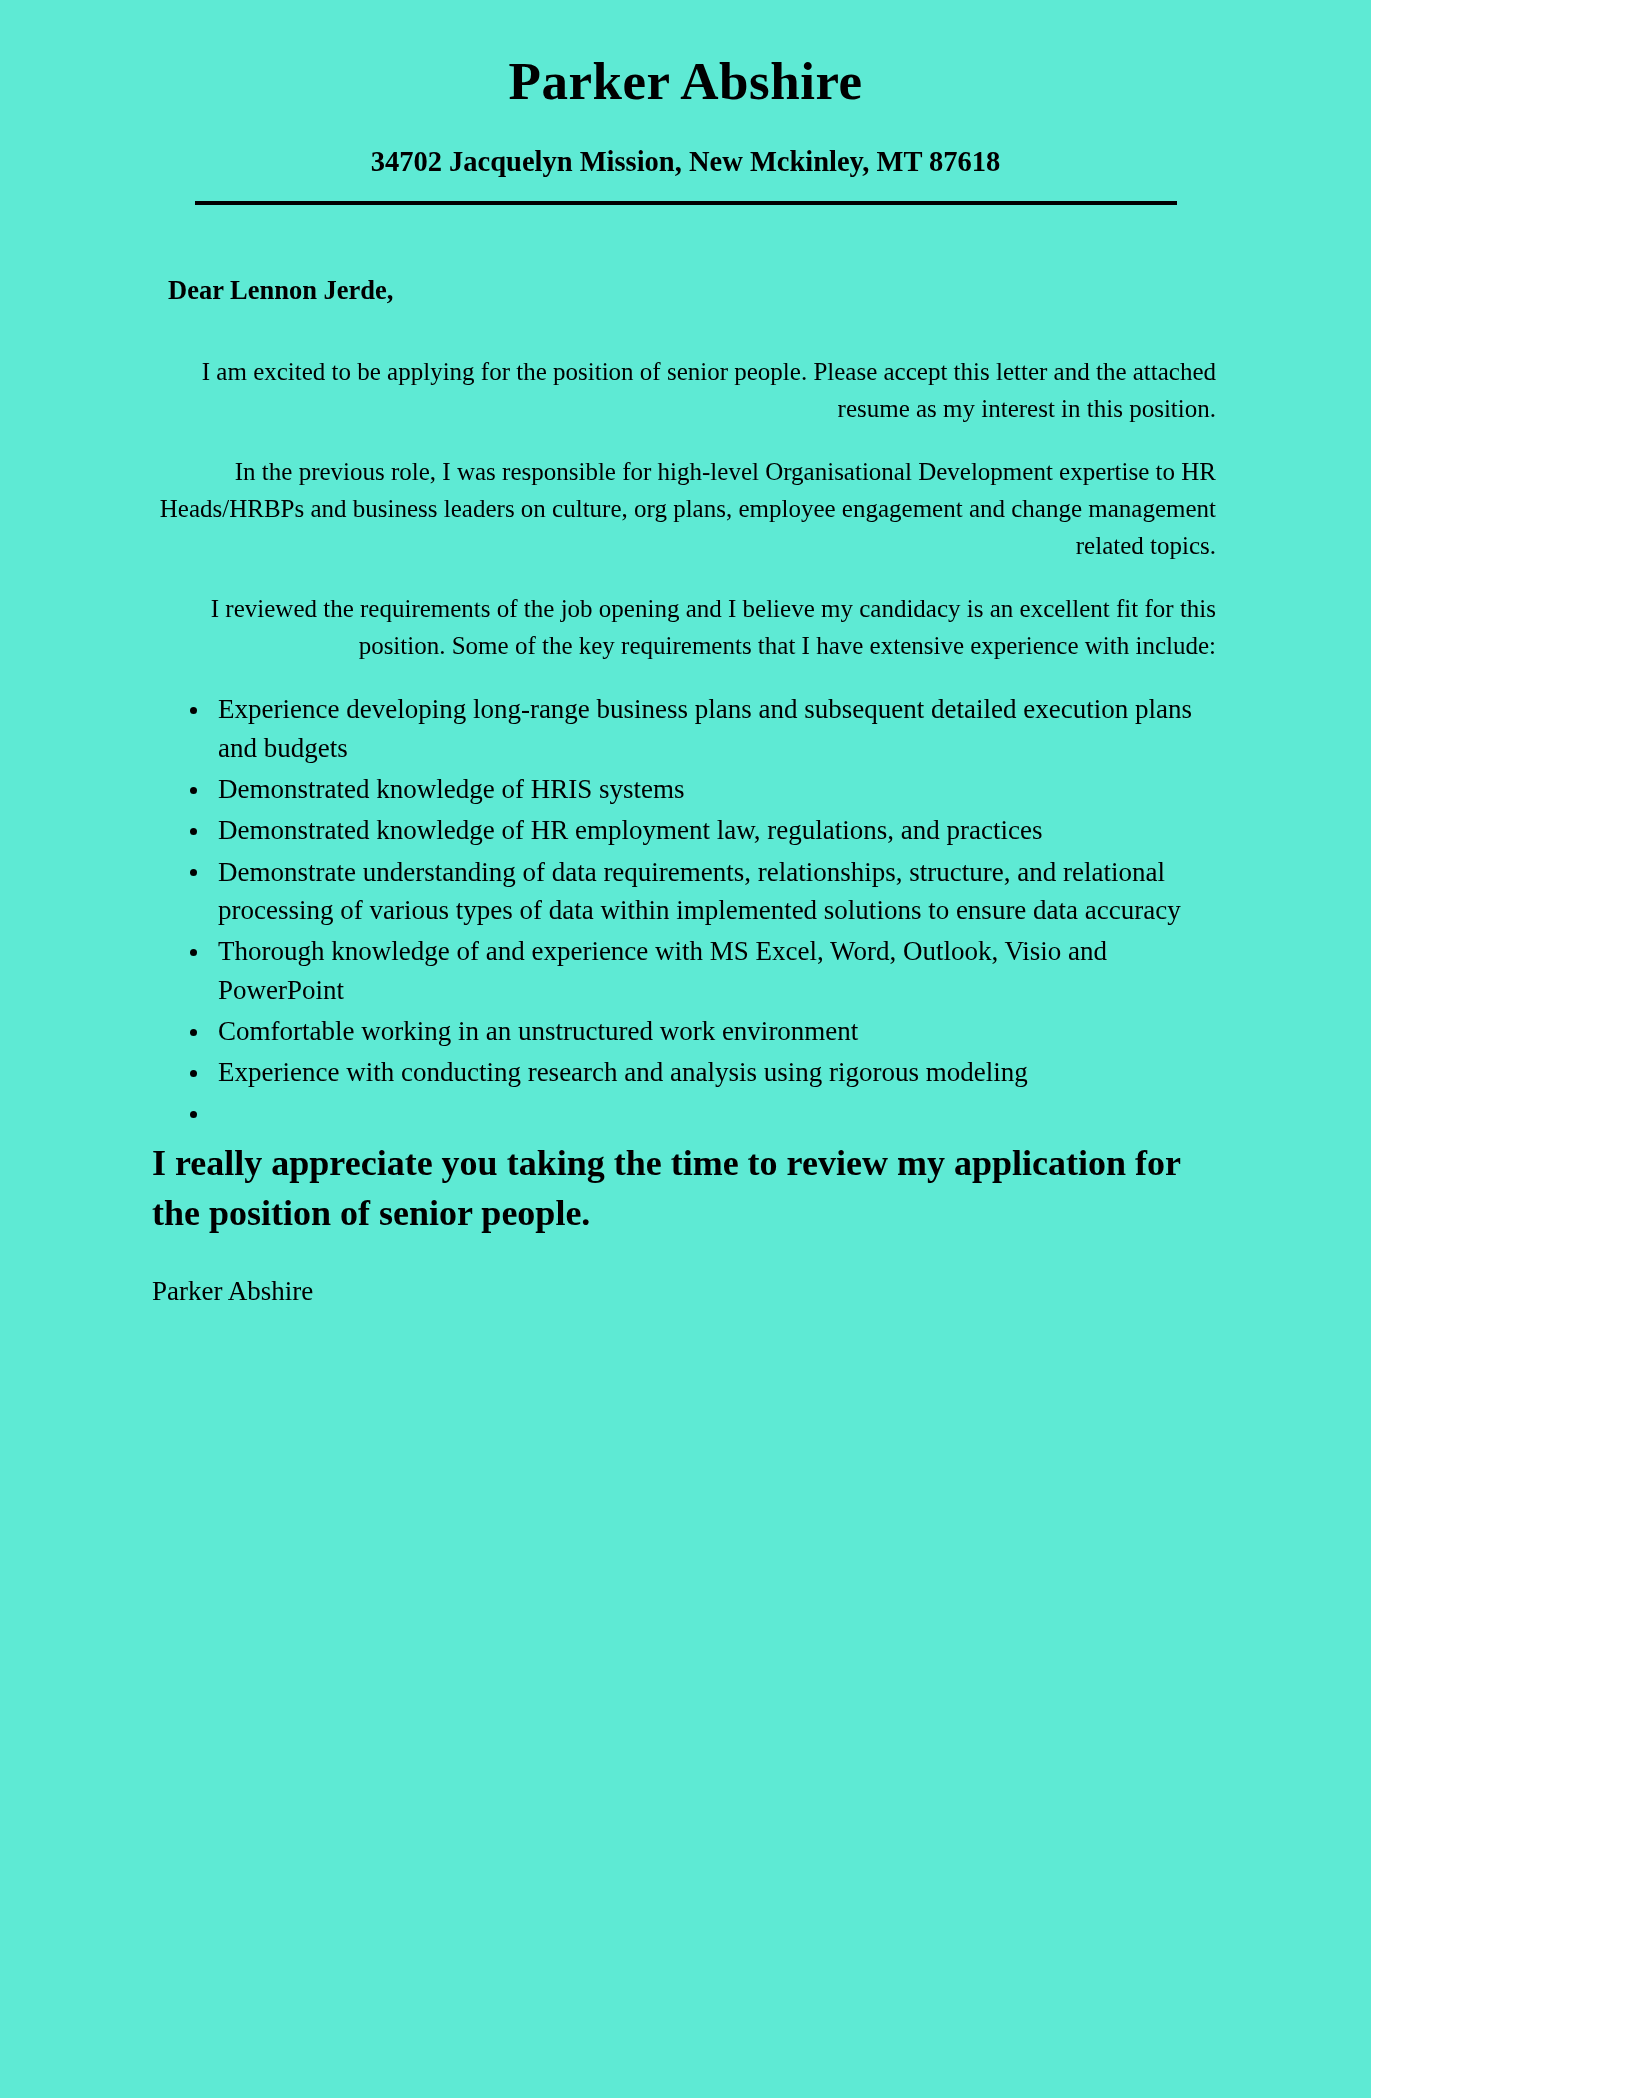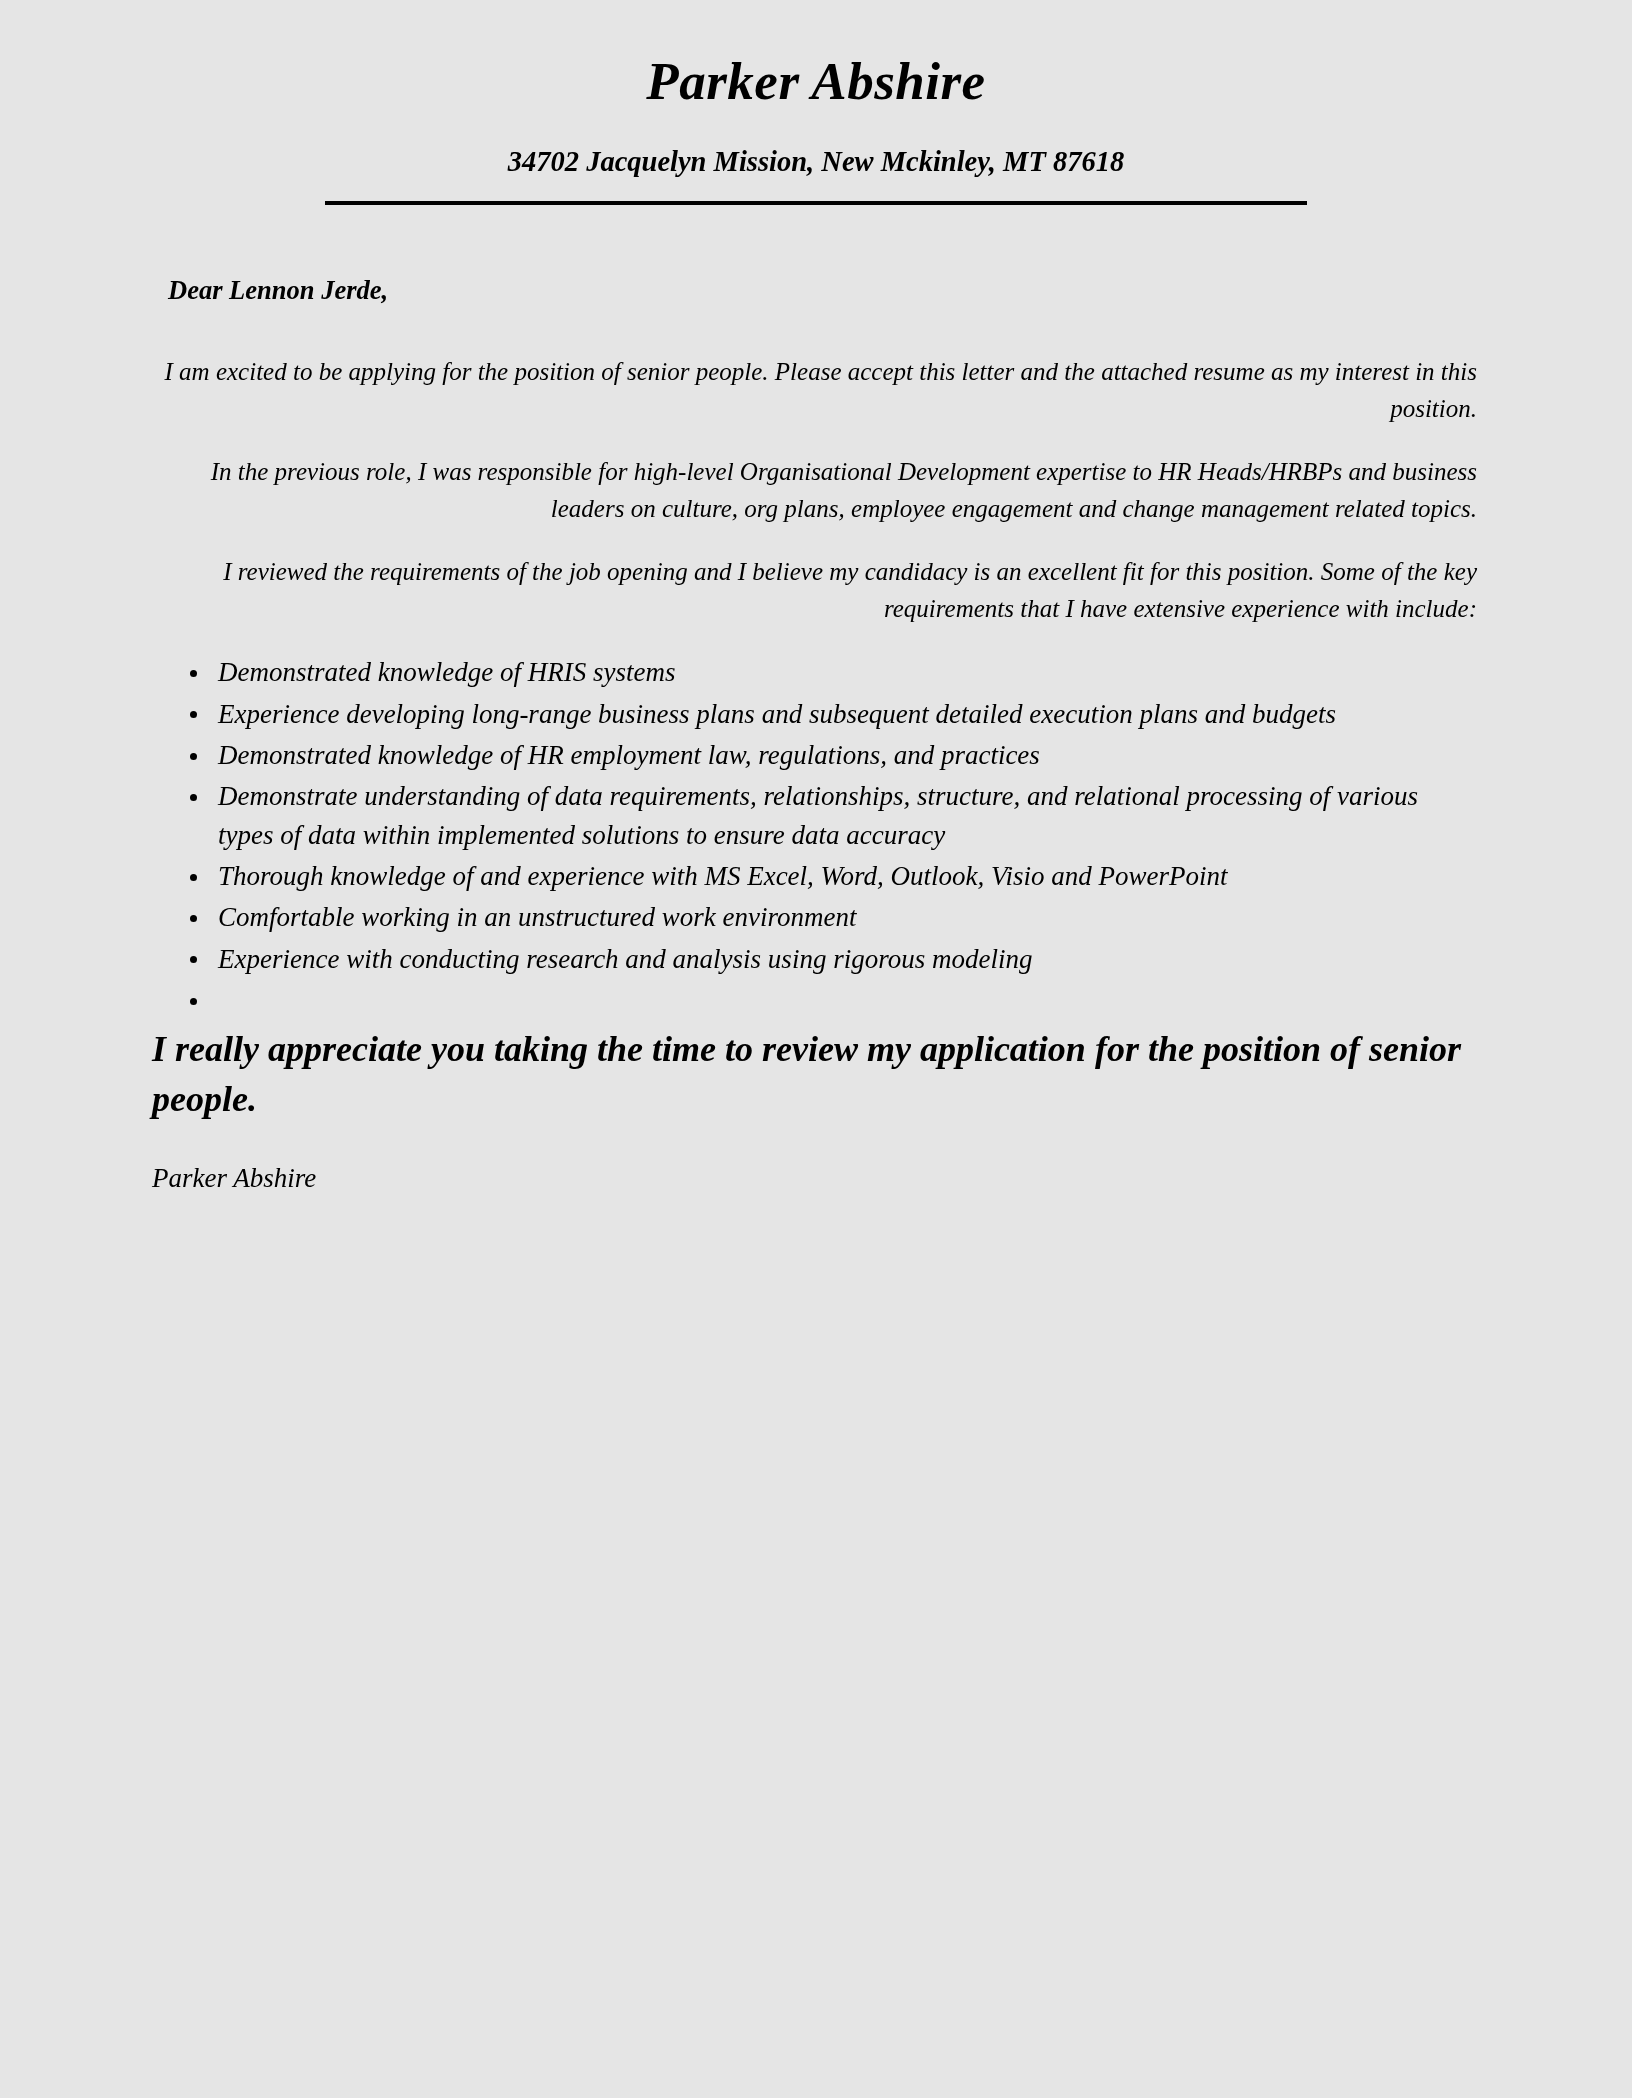--- a/index.html
+++ b/index.html
@@ -11,27 +11,26 @@
   body {
     width: 1632px;
     height: 2098px;
     font-family: "Liberation Serif", "DejaVu Serif", serif;
     color: #000000;
     -webkit-font-smoothing: antialiased;
   }
 
   .page {
     position: relative;
-    width: 1632px;
+    width: 1371px;
     height: 2098px;
-    background: #e5e5e5;
+    background: #5eead4;
     box-sizing: border-box;
     padding: 0;
     overflow: hidden;
-    font-style: italic;
   }
 
   
   .letterhead {
     padding-top: 52px;
     text-align: center;
   }
 
   .applicant-name {
     font-family: "Liberation Serif", "DejaVu Serif", serif;
@@ -146,25 +145,25 @@
 
     <p class="para">I am excited to be applying for the position of senior people. Please accept this letter and the attached resume as my interest in this position.</p>
 
     <p class="para">In the previous role, I was responsible for high-level Organisational Development expertise to HR Heads/HRBPs and business leaders on culture, org plans, employee engagement and change management related topics.</p>
 
     <p class="para">I reviewed the requirements of the job opening and I believe my candidacy is an excellent fit for this position. Some of the key requirements that I have extensive experience with include:</p>
 
     <ul class="requirements-list">
       <li>
         <span class="bullet-dot"></span>
-        <span>Demonstrated knowledge of HRIS systems</span>
+        <span>Experience developing long-range business plans and subsequent detailed execution plans and budgets</span>
       </li>
       <li>
         <span class="bullet-dot"></span>
-        <span>Experience developing long-range business plans and subsequent detailed execution plans and budgets</span>
+        <span>Demonstrated knowledge of HRIS systems</span>
       </li>
       <li>
         <span class="bullet-dot"></span>
         <span>Demonstrated knowledge of HR employment law, regulations, and practices</span>
       </li>
       <li>
         <span class="bullet-dot"></span>
         <span>Demonstrate understanding of data requirements, relationships, structure, and relational processing of various types of data within implemented solutions to ensure data accuracy</span>
       </li>
       <li>

